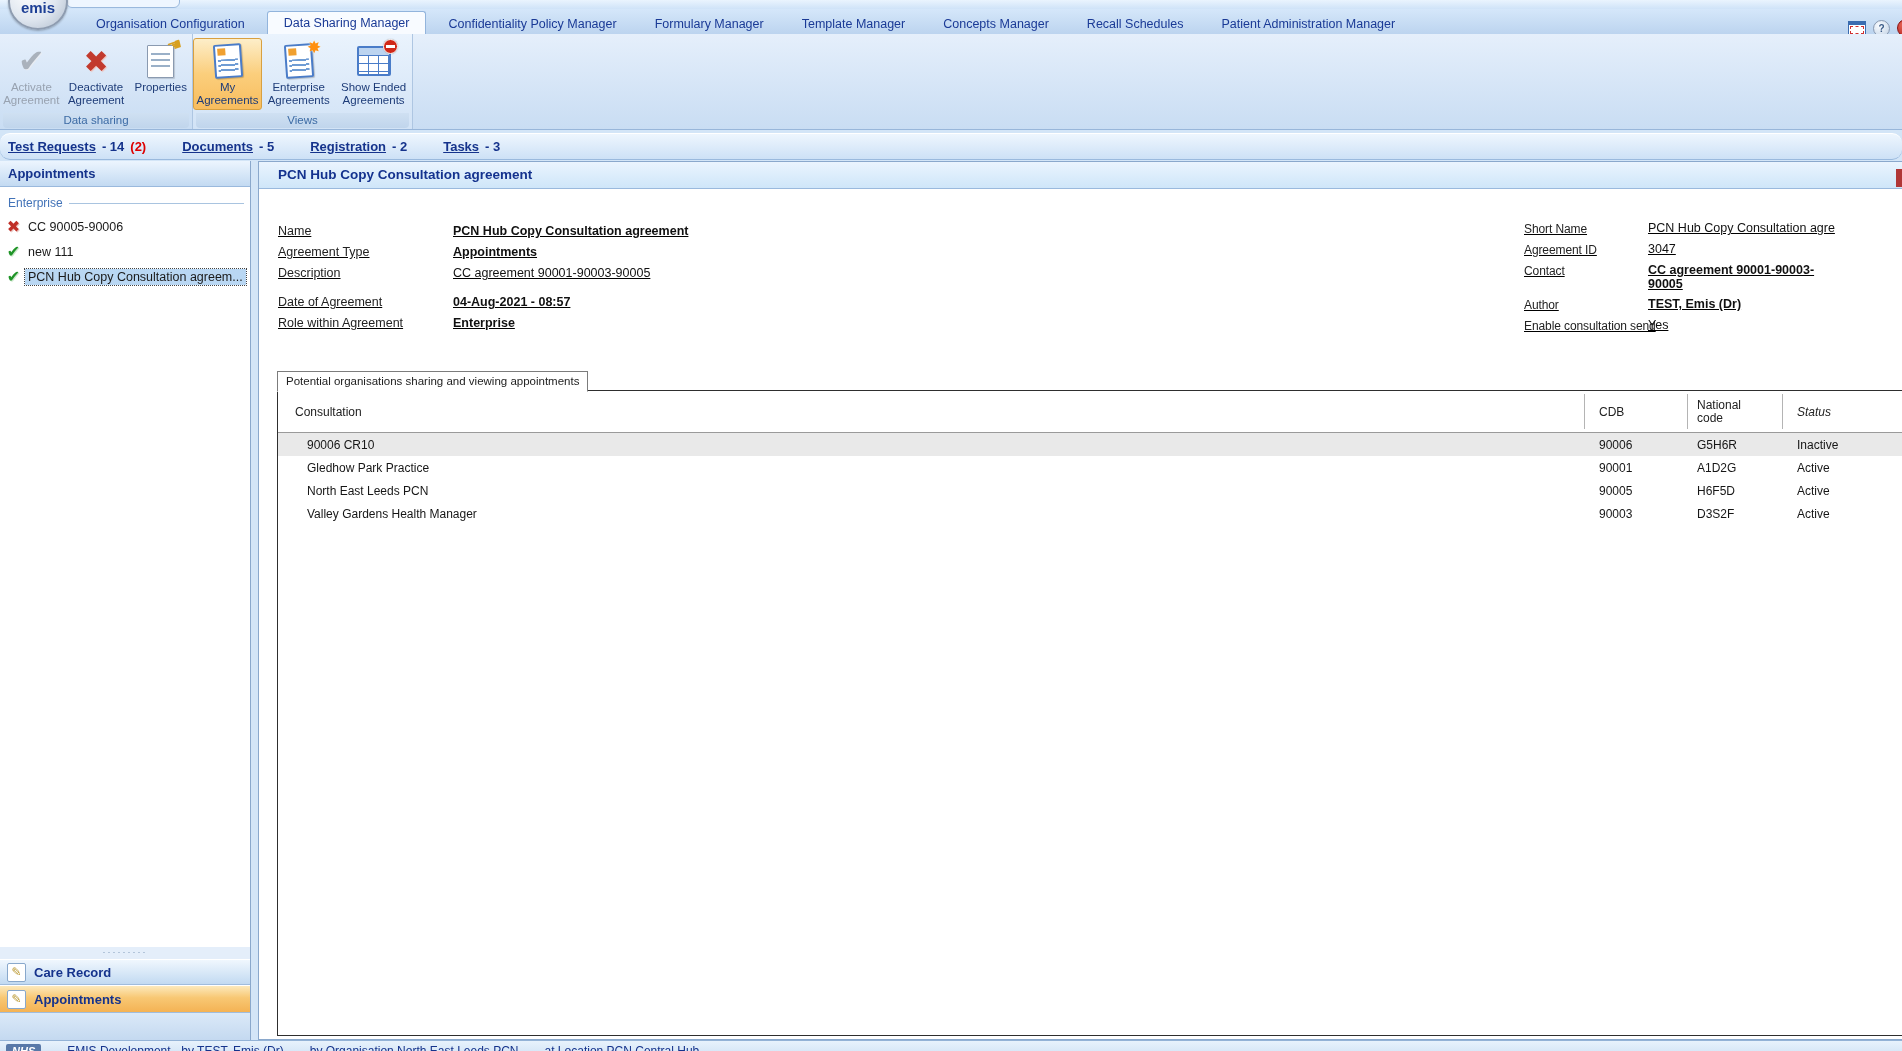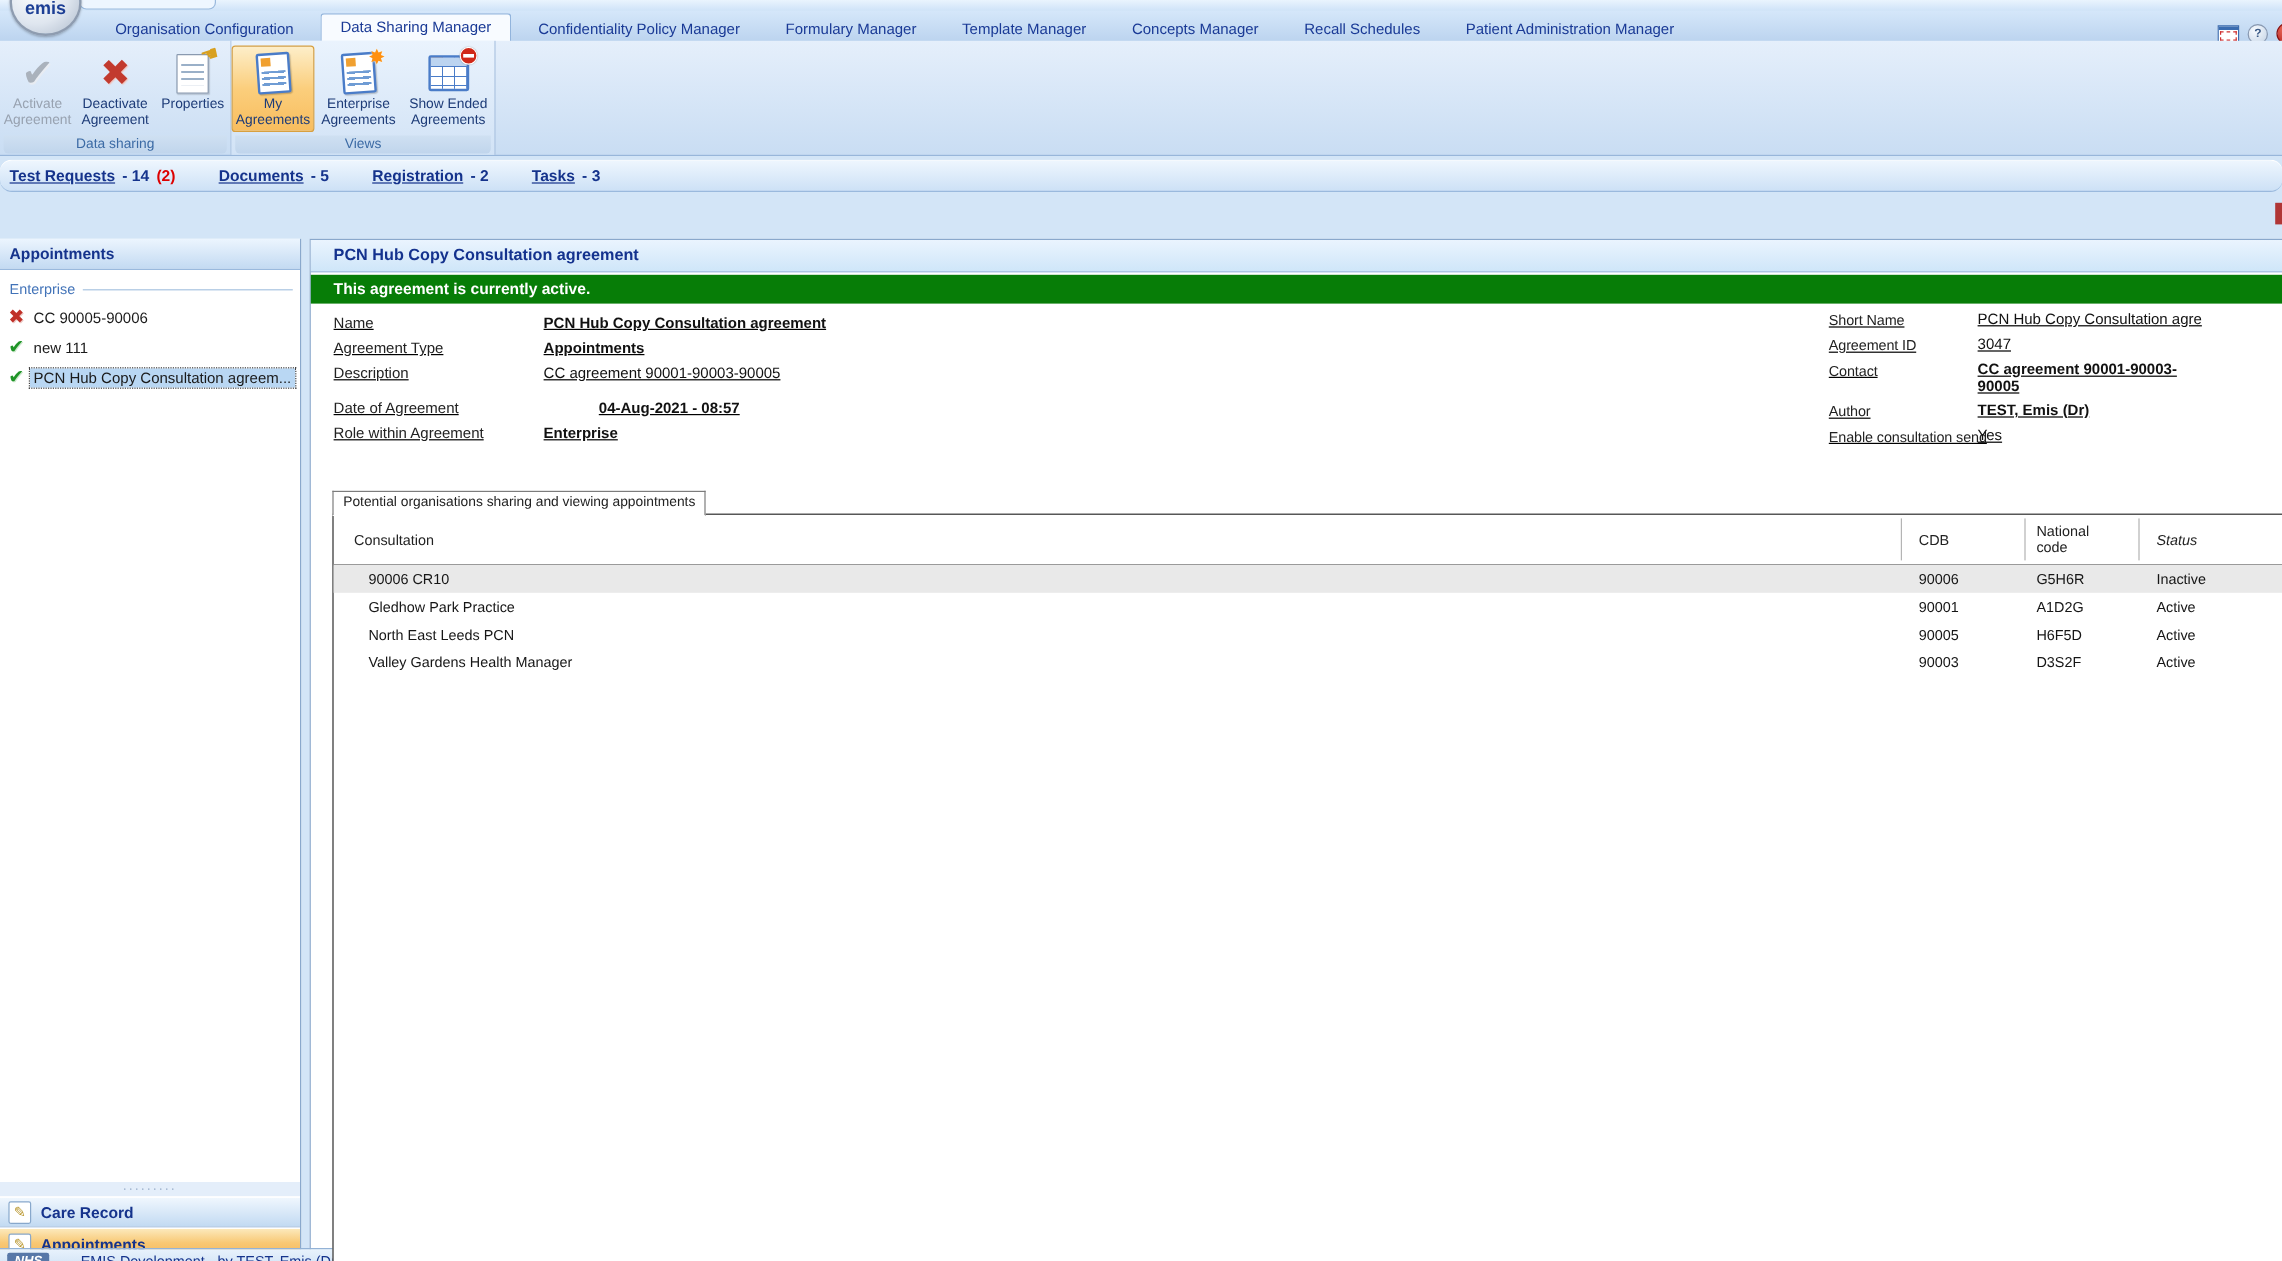--- a/index.html
+++ b/index.html
@@ -75,21 +75,21 @@
   
   .linksbar{position:absolute;left:0;top:133px;width:1902px;height:27px;
     background:linear-gradient(#eef6fe,#cde1f6);border-top:1px solid #ffffff;border-bottom:1px solid #9ab9dd;
     display:flex;align-items:center;padding-left:8px;box-sizing:border-box;gap:36px;border-radius:10px;}
   .linkitem{display:flex;align-items:center;gap:6px;font-size:13px;font-weight:bold;color:#15338c;white-space:nowrap;}
   .linkitem .lk{text-decoration:underline;cursor:pointer;}
   .linkitem .alert{color:#dd0000;}
   .linkitem .alert:empty{display:none;}
 
   
-  .content{position:absolute;left:0;top:161px;width:1902px;height:758px;margin-top:38px;}
+  .content{position:absolute;left:0;top:161px;width:1902px;height:758px;}
 
   
   .sidebar{position:absolute;left:0;top:0;width:251px;height:879px;background:#fff;
     border-right:1px solid #8aa8cc;box-sizing:border-box;}
   .sb-header{height:25px;background:linear-gradient(#ecf5fe,#c3daf2);border-bottom:1px solid #9ab9dd;
     font-size:13px;font-weight:bold;color:#15338c;line-height:25px;padding-left:8px;}
   .sb-group{margin:9px 6px 4px 8px;font-size:12px;color:#4273b8;display:flex;align-items:center;gap:6px;}
   .sb-group::after{content:"";flex:1;height:1px;background:#a9c4e0;}
   .sb-item{height:25px;display:flex;align-items:center;padding-left:2px;cursor:default;}
   .sb-ic{width:23px;text-align:center;font-size:16px;font-weight:bold;line-height:16px;}
@@ -111,21 +111,21 @@
   
   .panel{position:absolute;left:258px;top:0;width:1646px;height:879px;background:#fff;
     border:1px solid #8aa8cc;box-sizing:border-box;}
   .panel-title{height:26px;background:linear-gradient(#eaf4fe,#cfe6f9);border-bottom:1px solid #9ab9dd;
     font-size:13.5px;font-weight:bold;color:#14328e;line-height:26px;padding-left:19px;}
   .banner{position:absolute;left:0;top:29px;width:100%;height:24px;background:#077d07;
     color:#ffffff;font-size:13px;font-weight:bold;line-height:24px;padding-left:19px;box-sizing:border-box;}
   .details-left{position:absolute;left:19px;top:62px;width:720px;}
   .details-right{position:absolute;left:1265px;top:60px;width:380px;}
   .drow{display:flex;margin-bottom:7px;text-decoration:underline;}
-  .drow.gap{margin-top:15px;gap:46px;}
+  .drow.gap{margin-top:15px;}
   .dlabel{width:175px;font-size:12.5px;color:#222;line-height:14px;flex:none;}
   .details-right .dlabel{width:124px;font-size:12px;letter-spacing:-0.1px;white-space:nowrap;}
   .dvalue{font-size:12.5px;color:#111;line-height:14px;}
   .dvalue.bold{font-weight:bold;}
   .details-right .dvalue{width:255px;line-height:13.5px;}
 
   .org-tab{position:absolute;left:18px;top:209px;height:19px;background:#fff;border:1px solid #7c7c7c;
     border-bottom:1px solid #fff;font-size:11.5px;color:#222;line-height:19px;padding:0 8px;z-index:2;}
   .org-table{position:absolute;left:18px;top:228px;width:1660px;height:646px;background:#fff;
     border:1px solid #2e2e2e;box-sizing:border-box;z-index:1;}
@@ -300,21 +300,20 @@
         <div class="sb-nav selected">
           <span class="pencil">✎</span>
           <span class="nv-label">Appointments</span>
         </div>
         <div class="sb-fill"></div>
       </div>
     </div>
 
     <div class="panel">
       <div class="panel-title">PCN Hub Copy Consultation agreement</div>
-      <div class="banner">This agreement is currently active.</div>
 
       <div class="details-left">
         <div class="drow">
           <div class="dlabel">Name</div>
           <div class="dvalue bold">PCN Hub Copy Consultation agreement</div>
         </div>
         <div class="drow">
           <div class="dlabel">Agreement Type</div>
           <div class="dvalue bold">Appointments</div>
         </div>

